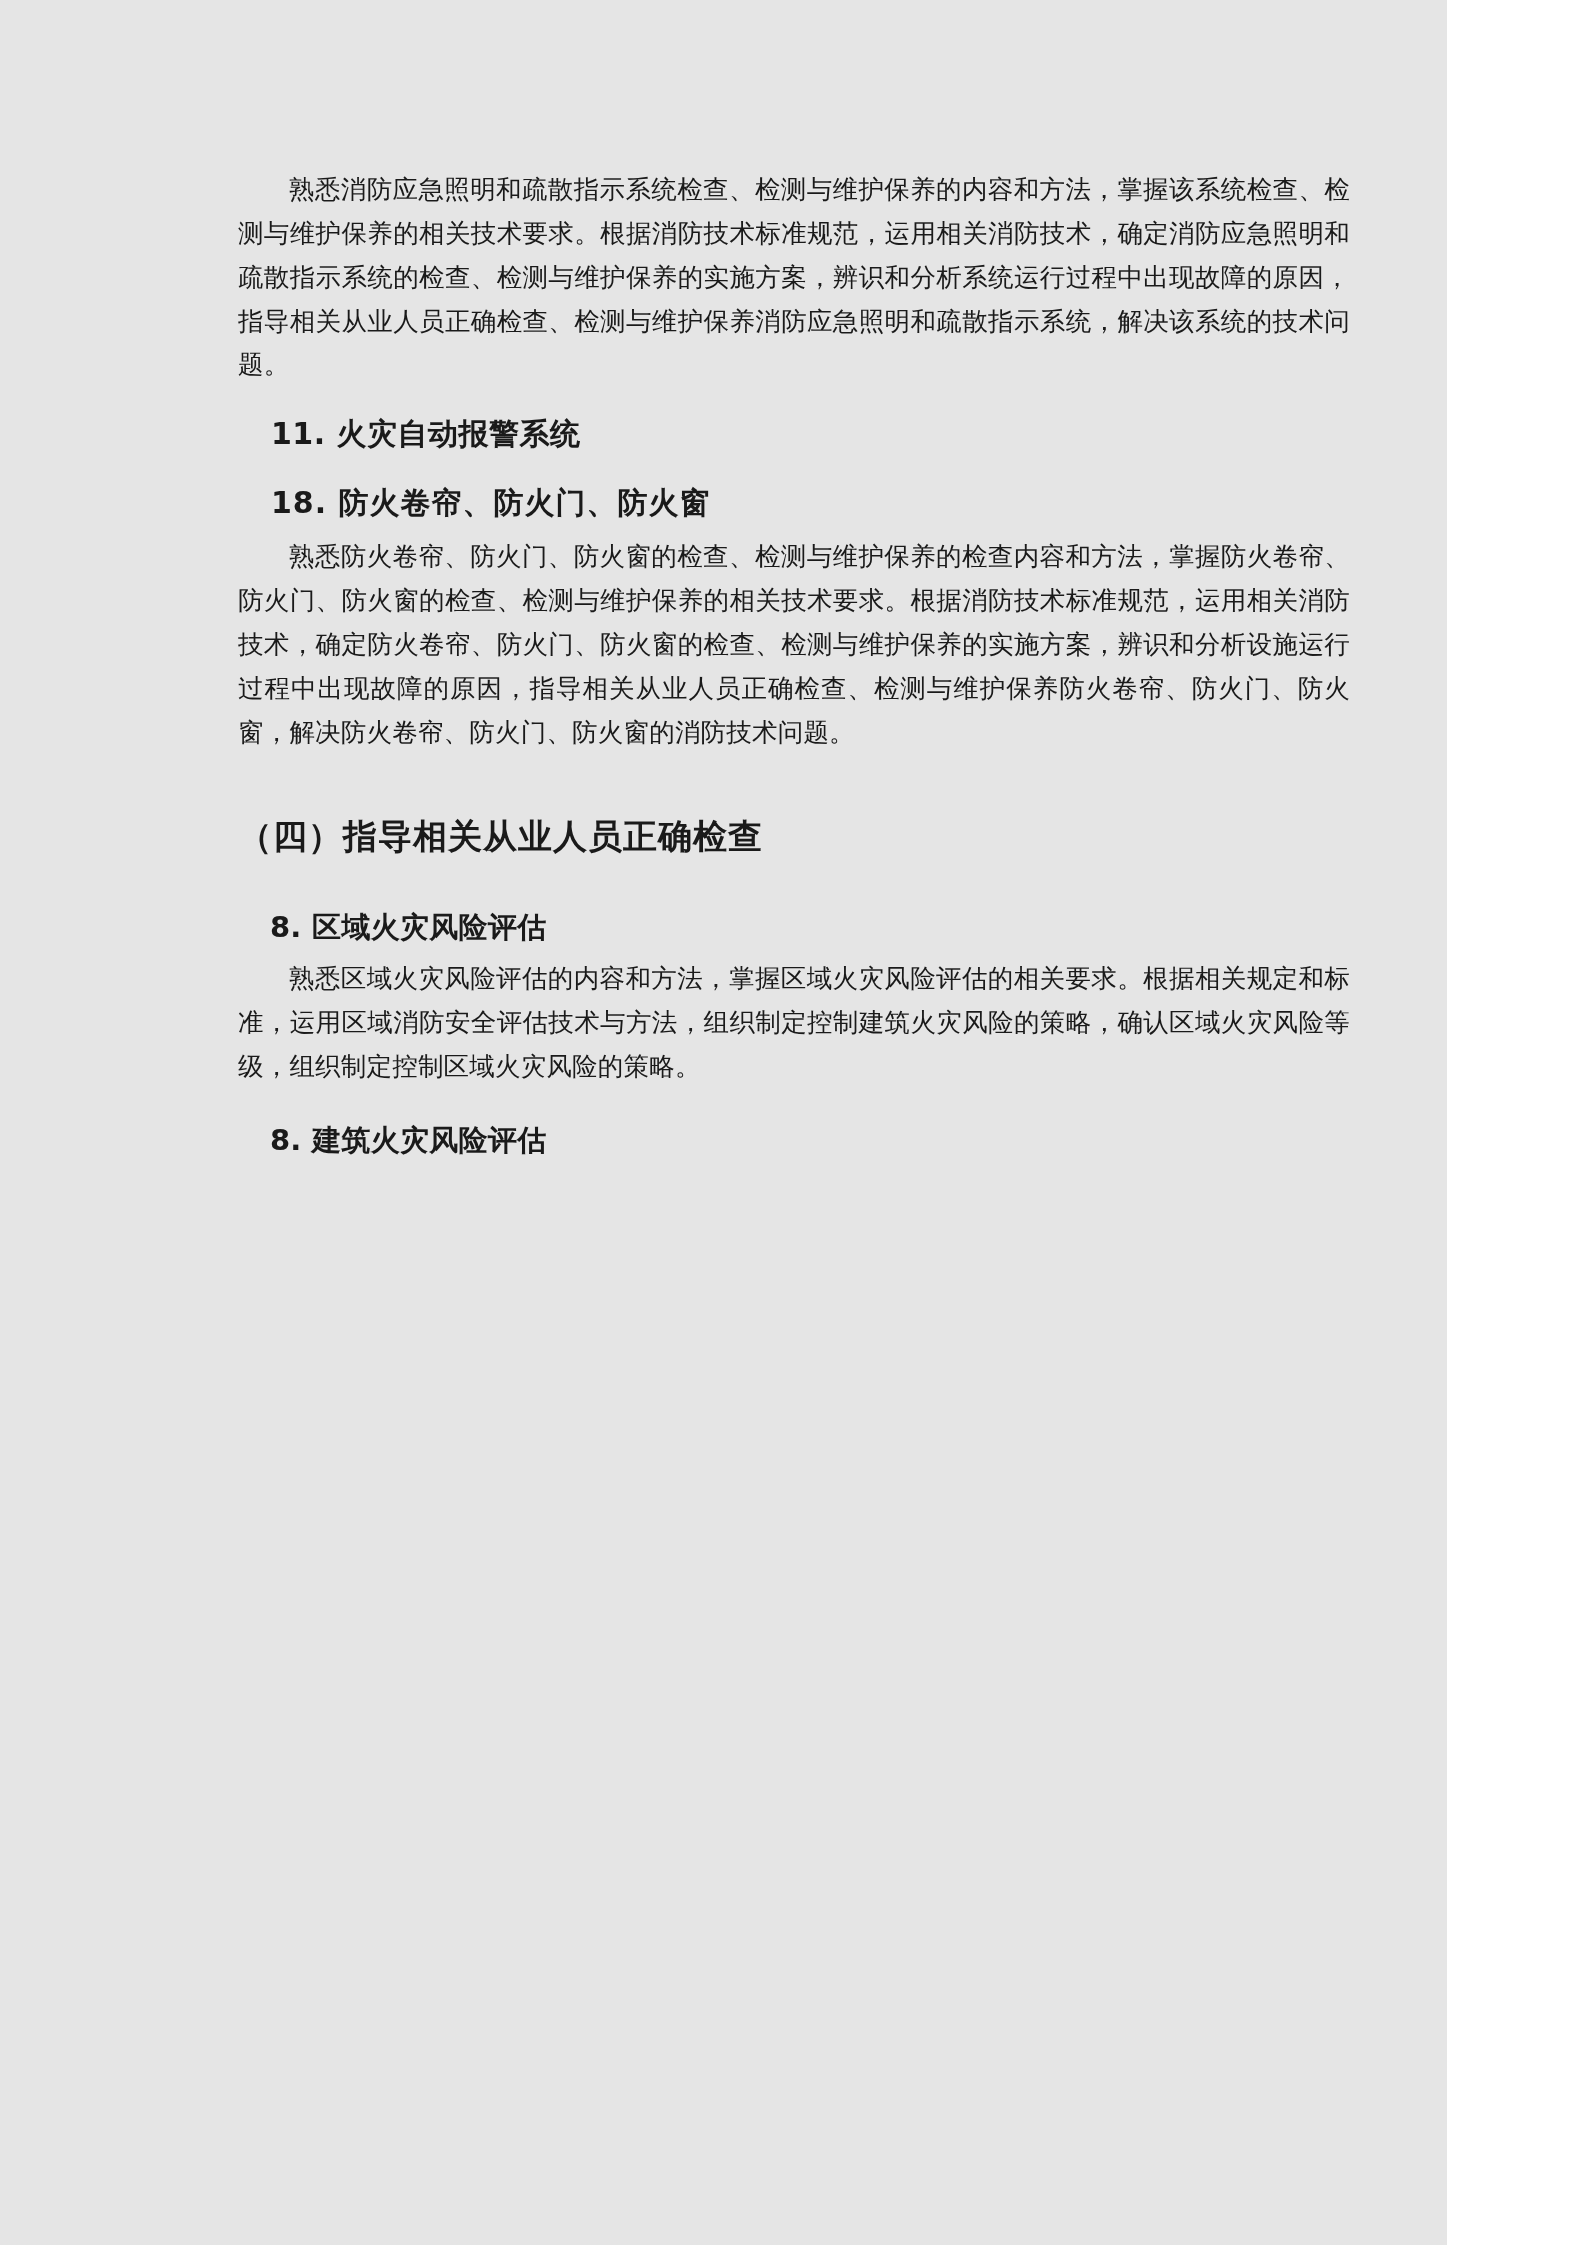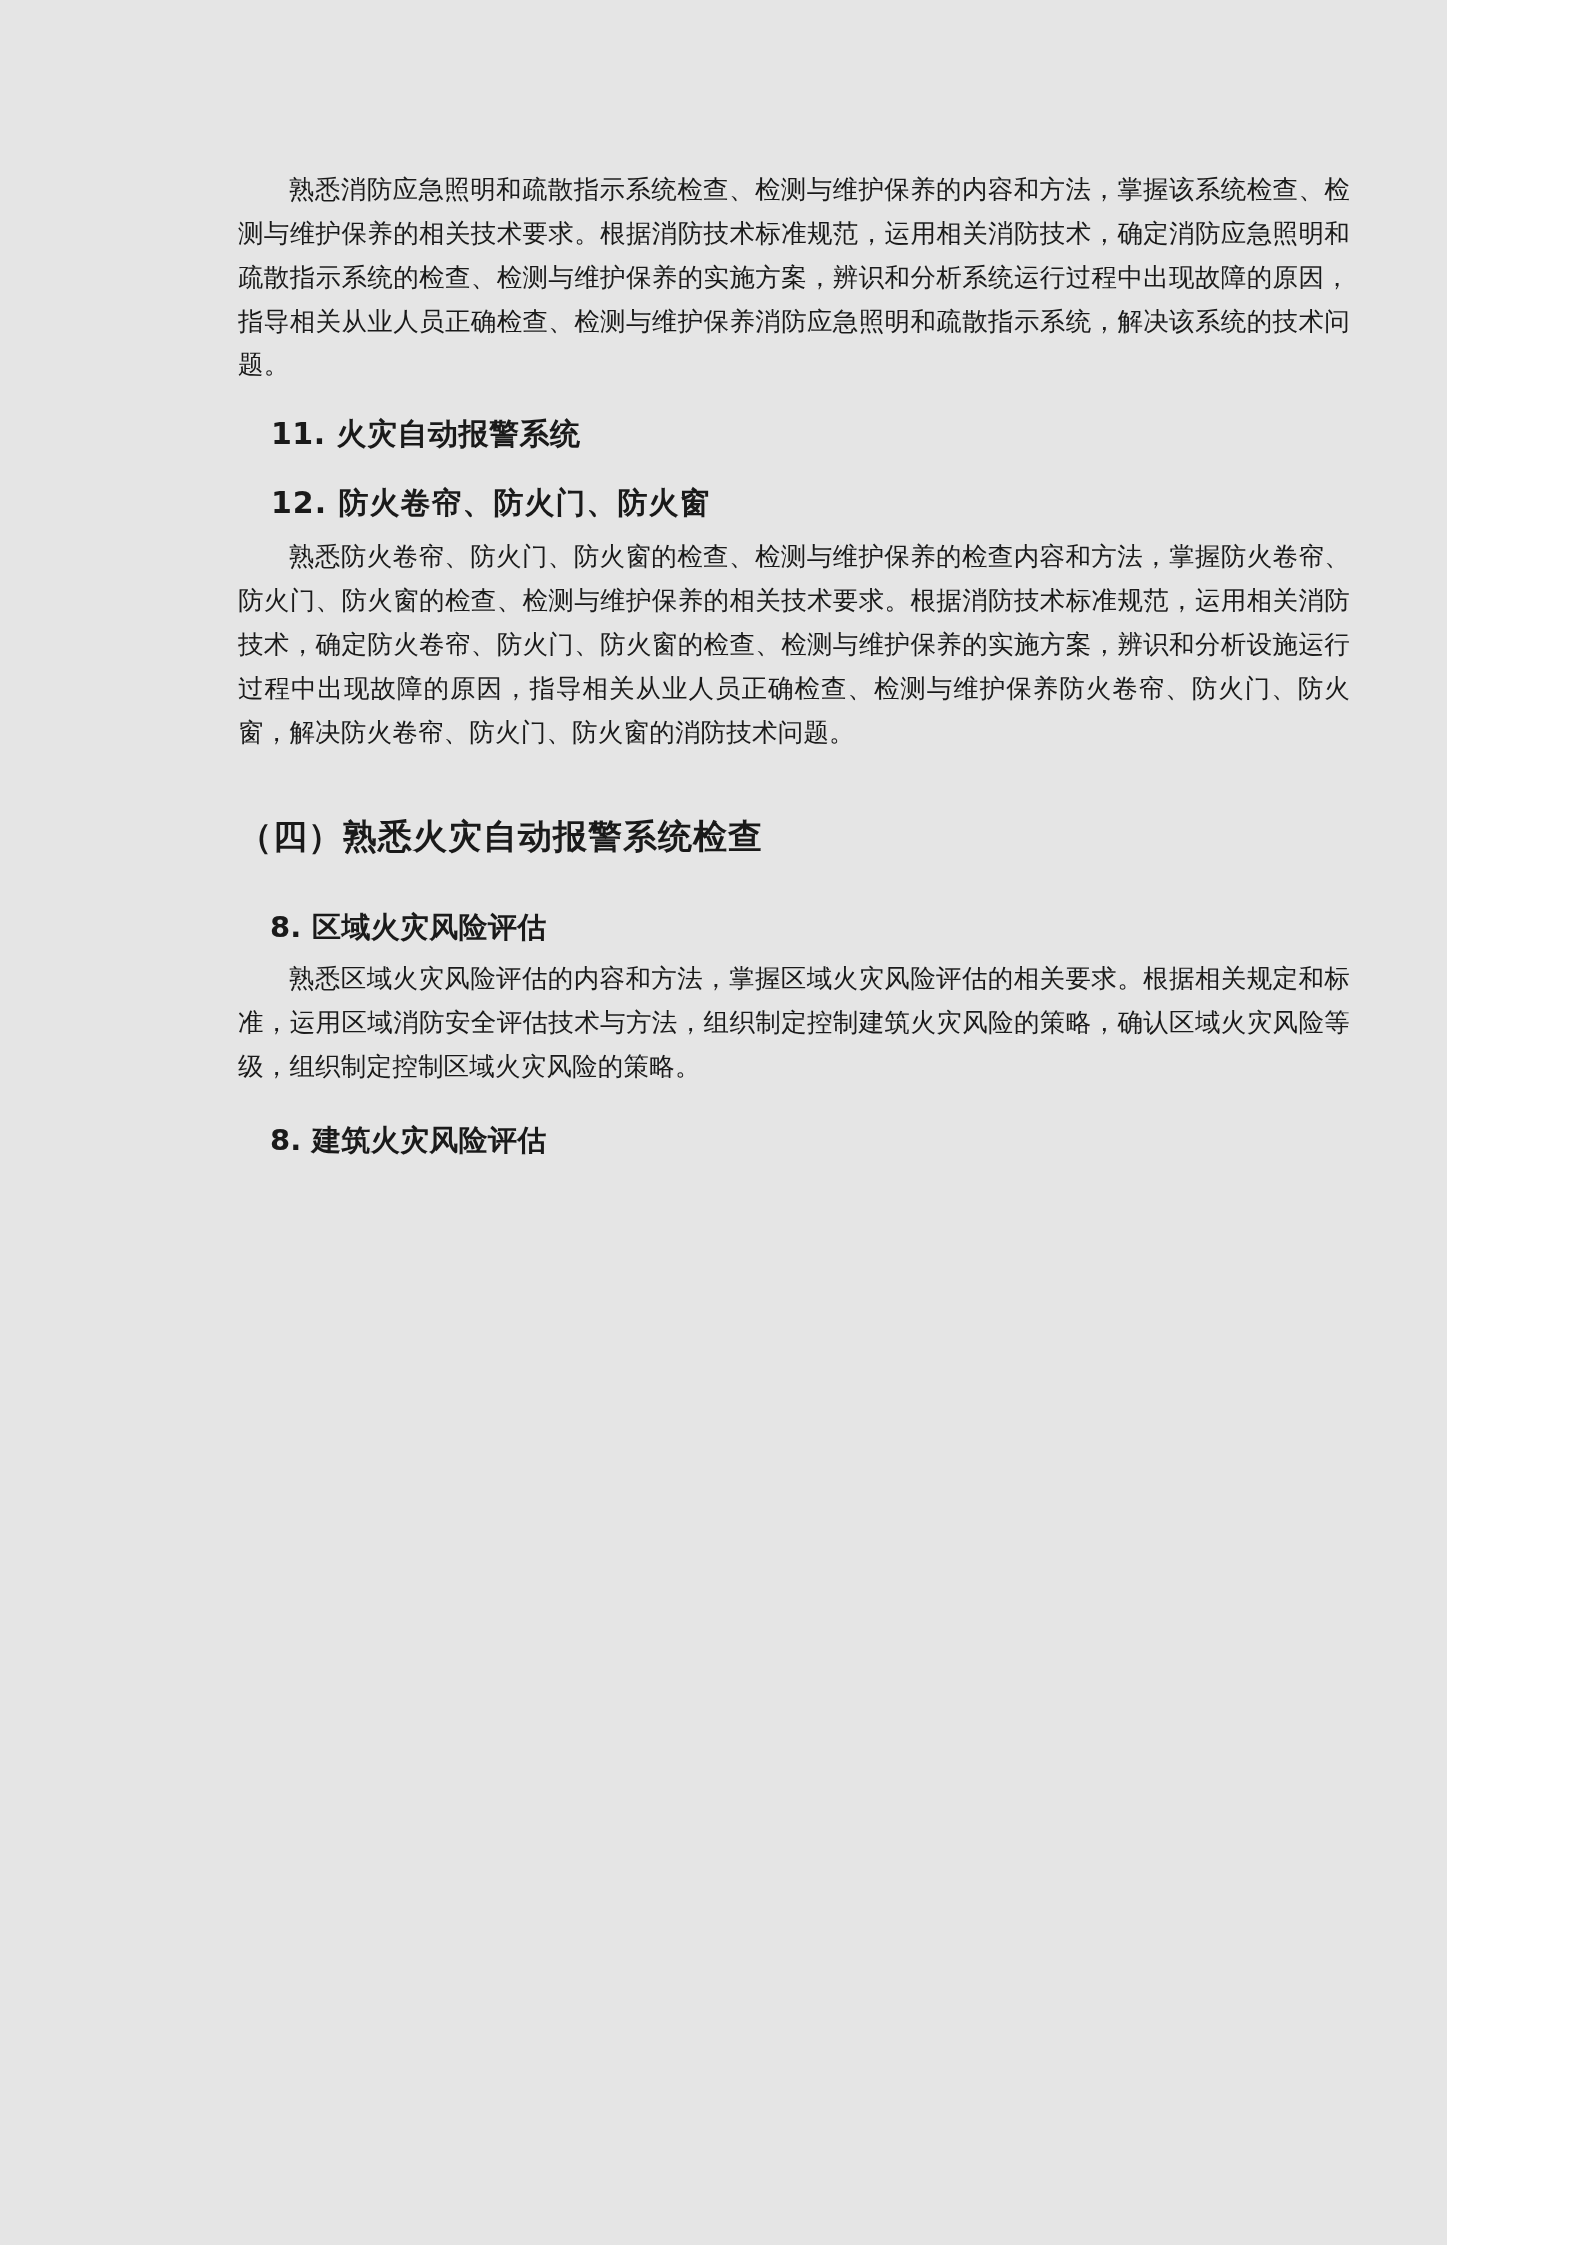--- a/index.html
+++ b/index.html
@@ -67,25 +67,25 @@
 <body>
 
 <div class="page">
   <div class="content">
 
     <p class="body-text">熟悉消防应急照明和疏散指示系统检查、检测与维护保养的内容和方法，掌握该系统检查、检测与维护保养的相关技术要求。根据消防技术标准规范，运用相关消防技术，确定消防应急照明和疏散指示系统的检查、检测与维护保养的实施方案，辨识和分析系统运行过程中出现故障的原因，指导相关从业人员正确检查、检测与维护保养消防应急照明和疏散指示系统，解决该系统的技术问题。</p>
 
     <h3 class="sub-heading">11. 火灾自动报警系统</h3>
 
 
-    <h3 class="sub-heading wide">12.  防火卷帘、防火门、防火窗</h3>
+    <h3 class="sub-heading wide">18.  防火卷帘、防火门、防火窗</h3>
 
     <p class="body-text">熟悉防火卷帘、防火门、防火窗的检查、检测与维护保养的检查内容和方法，掌握防火卷帘、防火门、防火窗的检查、检测与维护保养的相关技术要求。根据消防技术标准规范，运用相关消防技术，确定防火卷帘、防火门、防火窗的检查、检测与维护保养的实施方案，辨识和分析设施运行过程中出现故障的原因，指导相关从业人员正确检查、检测与维护保养防火卷帘、防火门、防火窗，解决防火卷帘、防火门、防火窗的消防技术问题。</p>
 
-    <h2 class="section-heading">（四）熟悉火灾自动报警系统检查</h2>
+    <h2 class="section-heading">（四）指导相关从业人员正确检查</h2>
 
     <h3 class="item-heading">8. 区域火灾风险评估</h3>
 
     <p class="body-text">熟悉区域火灾风险评估的内容和方法，掌握区域火灾风险评估的相关要求。根据相关规定和标准，运用区域消防安全评估技术与方法，组织制定控制建筑火灾风险的策略，确认区域火灾风险等级，组织制定控制区域火灾风险的策略。</p>
 
     <h3 class="item-heading">8. 建筑火灾风险评估</h3>
 
 
 
 

